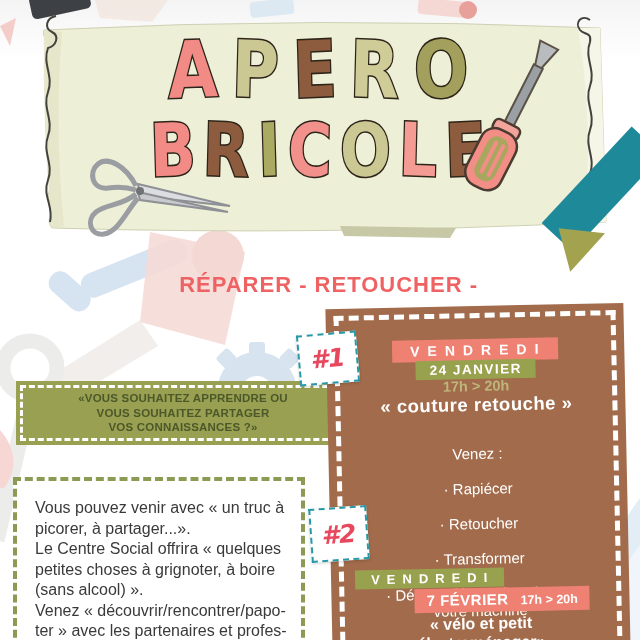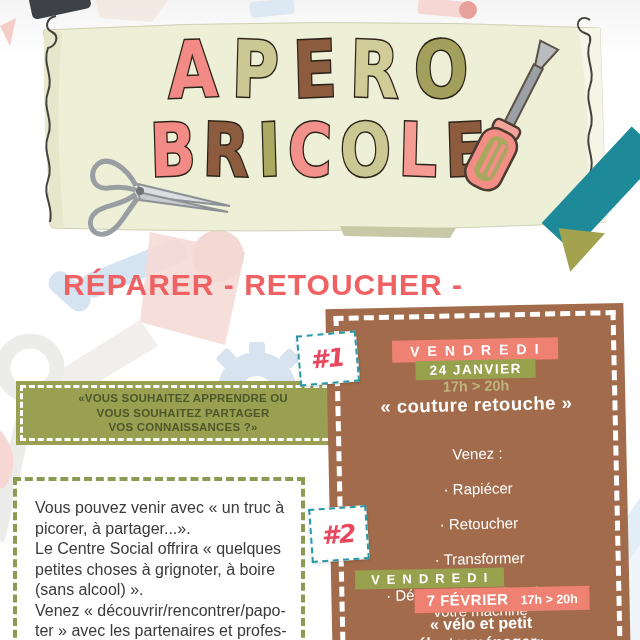--- a/index.html
+++ b/index.html
@@ -22,22 +22,22 @@
   .scissors{position:absolute;left:64px;top:130px;width:154px;height:96px;}
   .screwdriver{position:absolute;left:438px;top:16px;width:112px;height:168px;transform:rotate(27deg);}
 
   
   .ribbon-teal{position:absolute;left:536px;top:168px;width:132px;height:42px;background:#1e8a99;
                transform:rotate(-47deg);z-index:3;}
   .ribbon-olive{position:absolute;left:554px;top:224px;width:58px;height:52px;z-index:3;
                 clip-path:polygon(8% 8%,88% 18%,28% 92%);background:#a3a24f;}
 
   
-  .headline{position:absolute;left:0;top:268px;width:478px;text-align:center;z-index:2;
-            color:#ef6264;font-weight:700;font-size:30px;line-height:34px;letter-spacing:1px;margin-left:24px;}
+  .headline{position:absolute;left:0;top:268px;width:478px;text-align:right;z-index:2;
+            color:#ef6264;font-weight:700;font-size:22px;line-height:34px;letter-spacing:1px;}
 
   
   .badge{position:absolute;background:#fff;border:2px dashed #2798a6;z-index:6;
          display:flex;align-items:center;justify-content:center;
          font-family:"DejaVu Sans",sans-serif;font-style:italic;font-weight:800;font-size:25px;color:#e8485e;
          box-shadow:0 1px 3px rgba(0,0,0,.18);}
   .badge1{left:298px;top:333px;width:56px;height:47px;transform:rotate(-5deg);}
   .badge2{left:310px;top:507px;width:54px;height:50px;transform:rotate(-4deg);}
 
   

